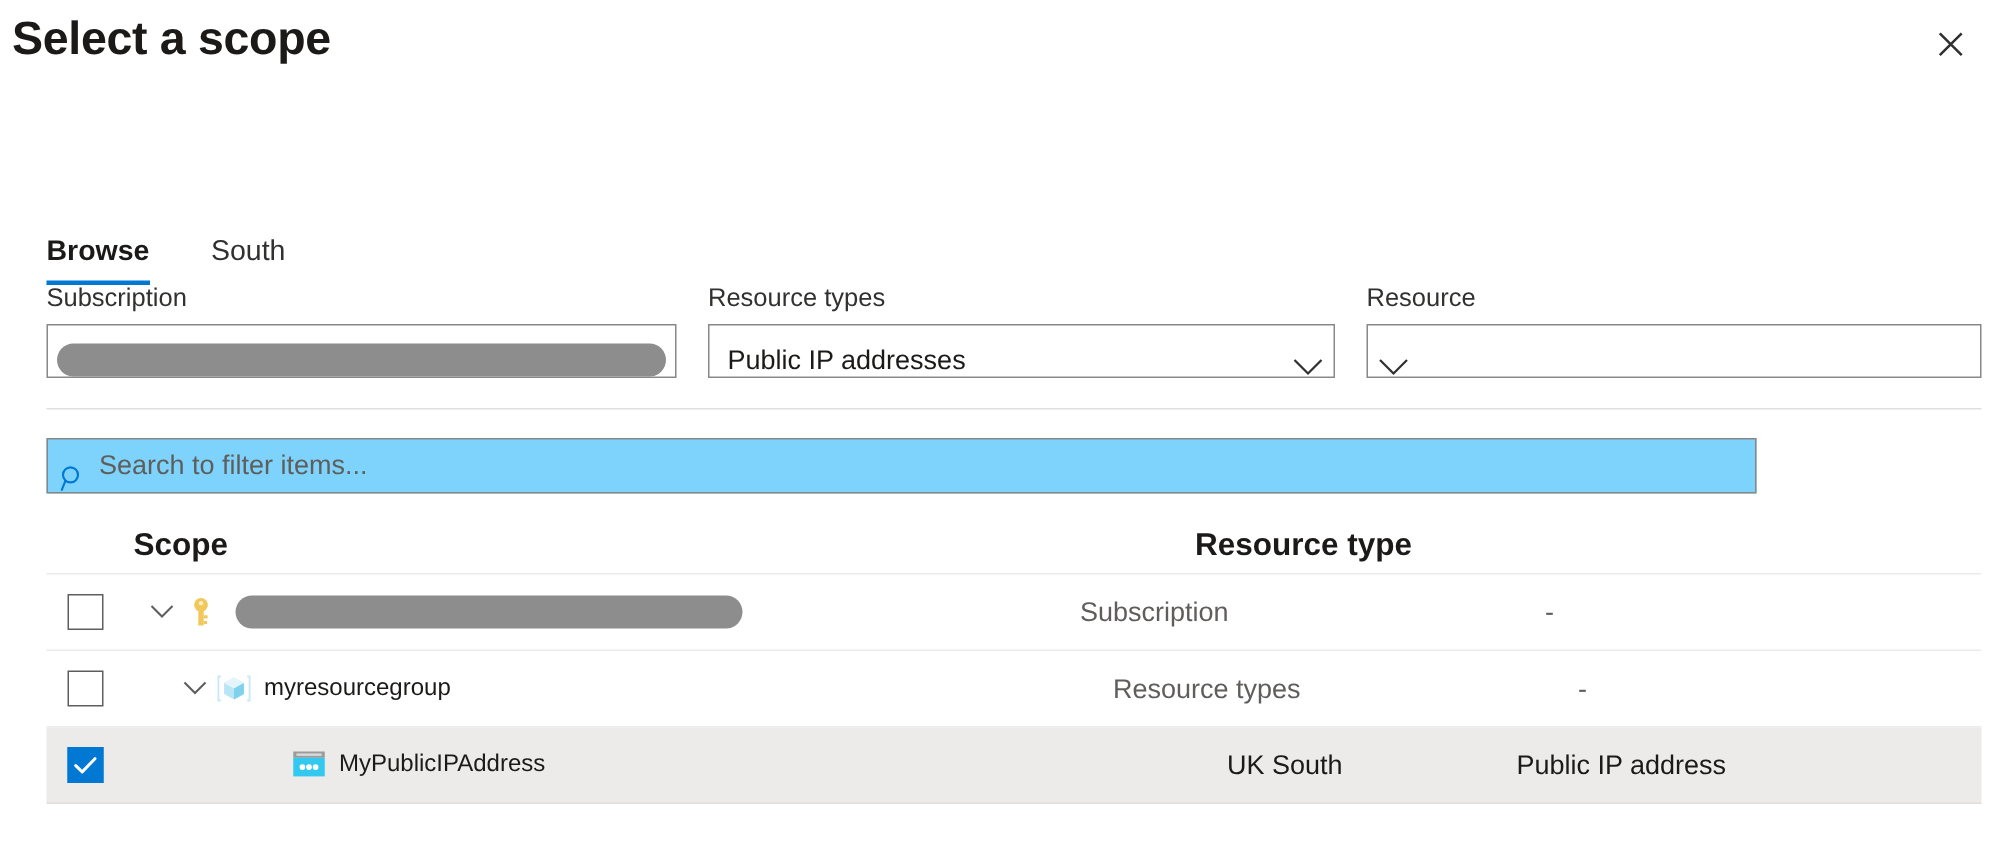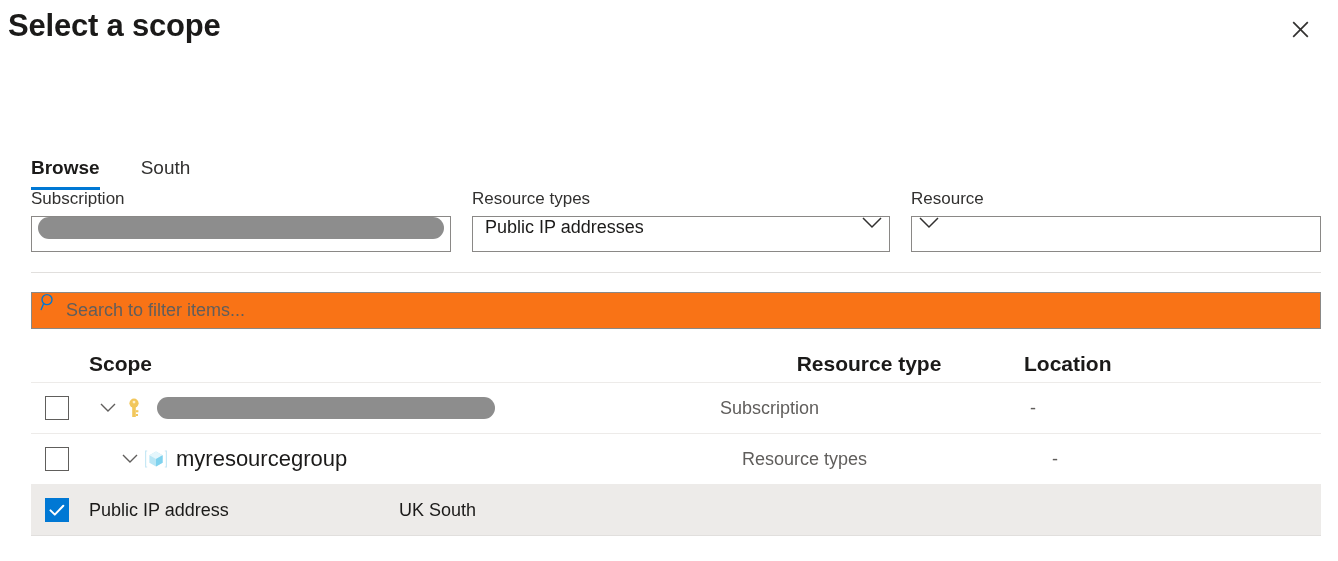--- a/index.html
+++ b/index.html
@@ -104,21 +104,21 @@
     color: #323130;
     margin-bottom: 6px;
     white-space: nowrap;
   }
   .field-control {
     position: relative;
     height: 36px;
     border: 1px solid #8a8886;
     background: #ffffff;
     display: flex;
-    align-items: flex-start;
+    align-items: flex-end;
     box-sizing: border-box;
     cursor: pointer;
   }
   .field-value {
     font-size: 18px;
     color: #1b1a19;
     padding-left: 12px;
     white-space: nowrap;
     overflow: hidden;
     text-overflow: ellipsis;
@@ -148,27 +148,27 @@
     width: 1290px;
     height: 1px;
     background: #e1dfdd;
   }
 
   
   .search-box {
     position: absolute;
     left: 31px;
     top: 292px;
-    width: 1290px;
+    width: 1140px;
     height: 37px;
     border: 1px solid #8a8886;
-    background: #f97316;
+    background: #7dd3fc;
     box-sizing: border-box;
     display: flex;
-    align-items: flex-start;
+    align-items: flex-end;
   }
   .search-icon {
     width: 34px;
     display: flex;
     align-items: center;
     justify-content: center;
     color: #0078d4;
     flex: 0 0 auto;
   }
   .search-input {
@@ -270,21 +270,21 @@
   .row-icon {
     width: 26px;
     height: 26px;
     flex: 0 0 auto;
     display: flex;
     align-items: center;
     justify-content: center;
     margin-right: 7px;
   }
   .row-icon svg { display: block; }
-  .scope-label { font-size: 22px; color: #1b1a19; }
+  .scope-label { font-size: 16px; color: #1b1a19; }
   .scope-redacted {
     background: #8d8d8d;
     border-radius: 11px;
     height: 22px;
     width: 338px;
     margin-left: 3px;
   }
 </style>
 </head>
 <body>
@@ -352,21 +352,20 @@
   </div>
   <input class="search-input" type="text" placeholder="Search to filter items..." style="">
 </div>
 
 <div class="scope-table">
 
   <div class="table-head">
     <div class="col-check"></div>
     <div class="th col-scope">Scope</div>
     <div class="th col-restype">Resource type</div>
-    <div class="th col-location">Location</div>
   </div>
 
   <div class="table-row">
     <div class="col-check">
       <div class="checkbox"></div>
     </div>
     <div class="cell col-scope scope-cell indent-1">
       <div class="expander">
         <svg width="16" height="10" viewBox="0 0 16 10">
           <path d="M1 1 L8 8 L15 1" stroke="#605e5c" stroke-width="1.4" fill="none"></path>
@@ -413,17 +412,30 @@
   </div>
 
   <div class="table-row selected">
     <div class="col-check">
       <div class="checkbox checked">
         <svg width="16" height="13" viewBox="0 0 16 13">
           <path d="M1.5 6.4 L5.8 10.6 L14.3 1.8" stroke="#ffffff" stroke-width="2" fill="none" stroke-linecap="round" stroke-linejoin="round"></path>
         </svg>
       </div>
     </div>
+    <div class="cell col-scope scope-cell indent-3">
+      <div class="row-icon">
+        <svg width="24" height="22" viewBox="0 0 24 22">
+          <rect x="1.5" y="2.0" width="21" height="4.2" fill="#9b9b9b"></rect>
+          <rect x="3.6" y="3.3" width="16.8" height="1.6" fill="#d9d9d9"></rect>
+          <rect x="1.5" y="6.2" width="21" height="12.4" fill="#32c8f0"></rect>
+          <circle cx="7.6" cy="12.4" r="1.9" fill="#ffffff"></circle>
+          <circle cx="12.0" cy="12.4" r="1.9" fill="#ffffff"></circle>
+          <circle cx="16.4" cy="12.4" r="1.9" fill="#ffffff"></circle>
+        </svg>
+      </div>
+      <div class="scope-label">MyPublicIPAddress</div>
+    </div>
+    <div class="cell col-location strong">UK South</div>
     <div class="cell col-restype strong">Public IP address</div>
-    <div class="cell col-location strong">UK South</div>
   </div>
 
 </div>
 
 </body></html>

